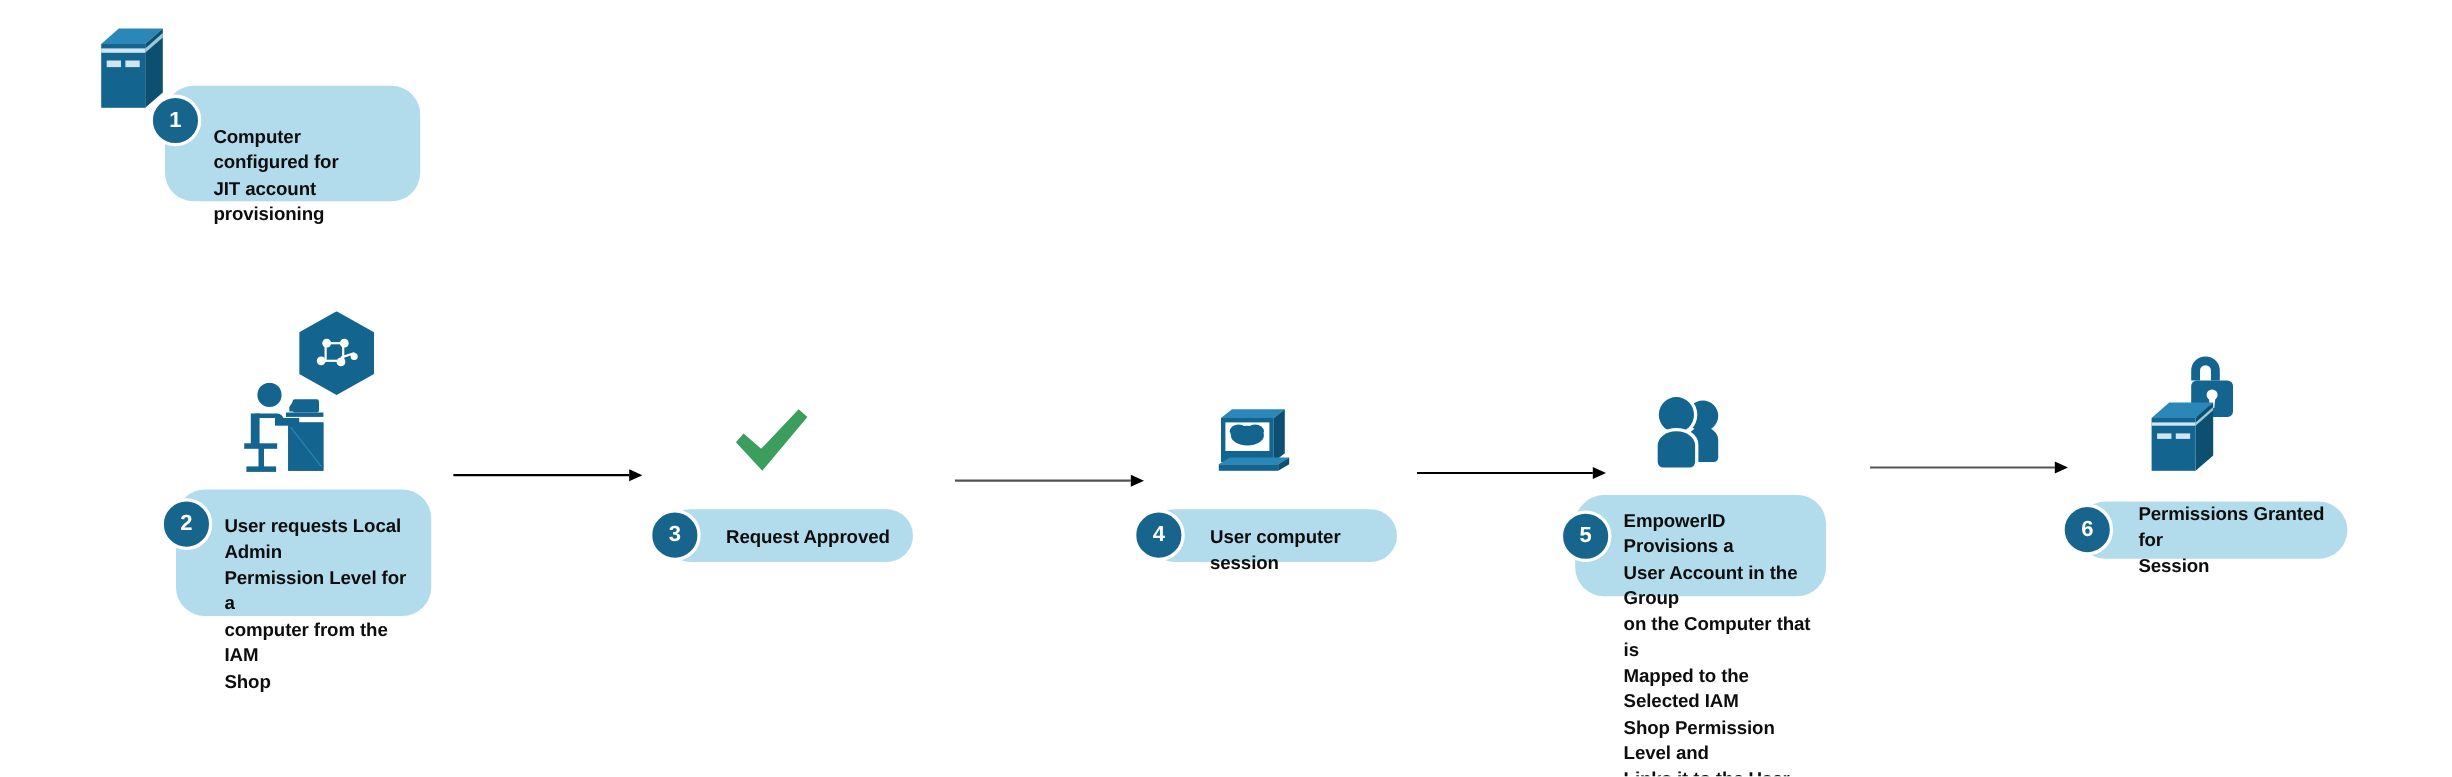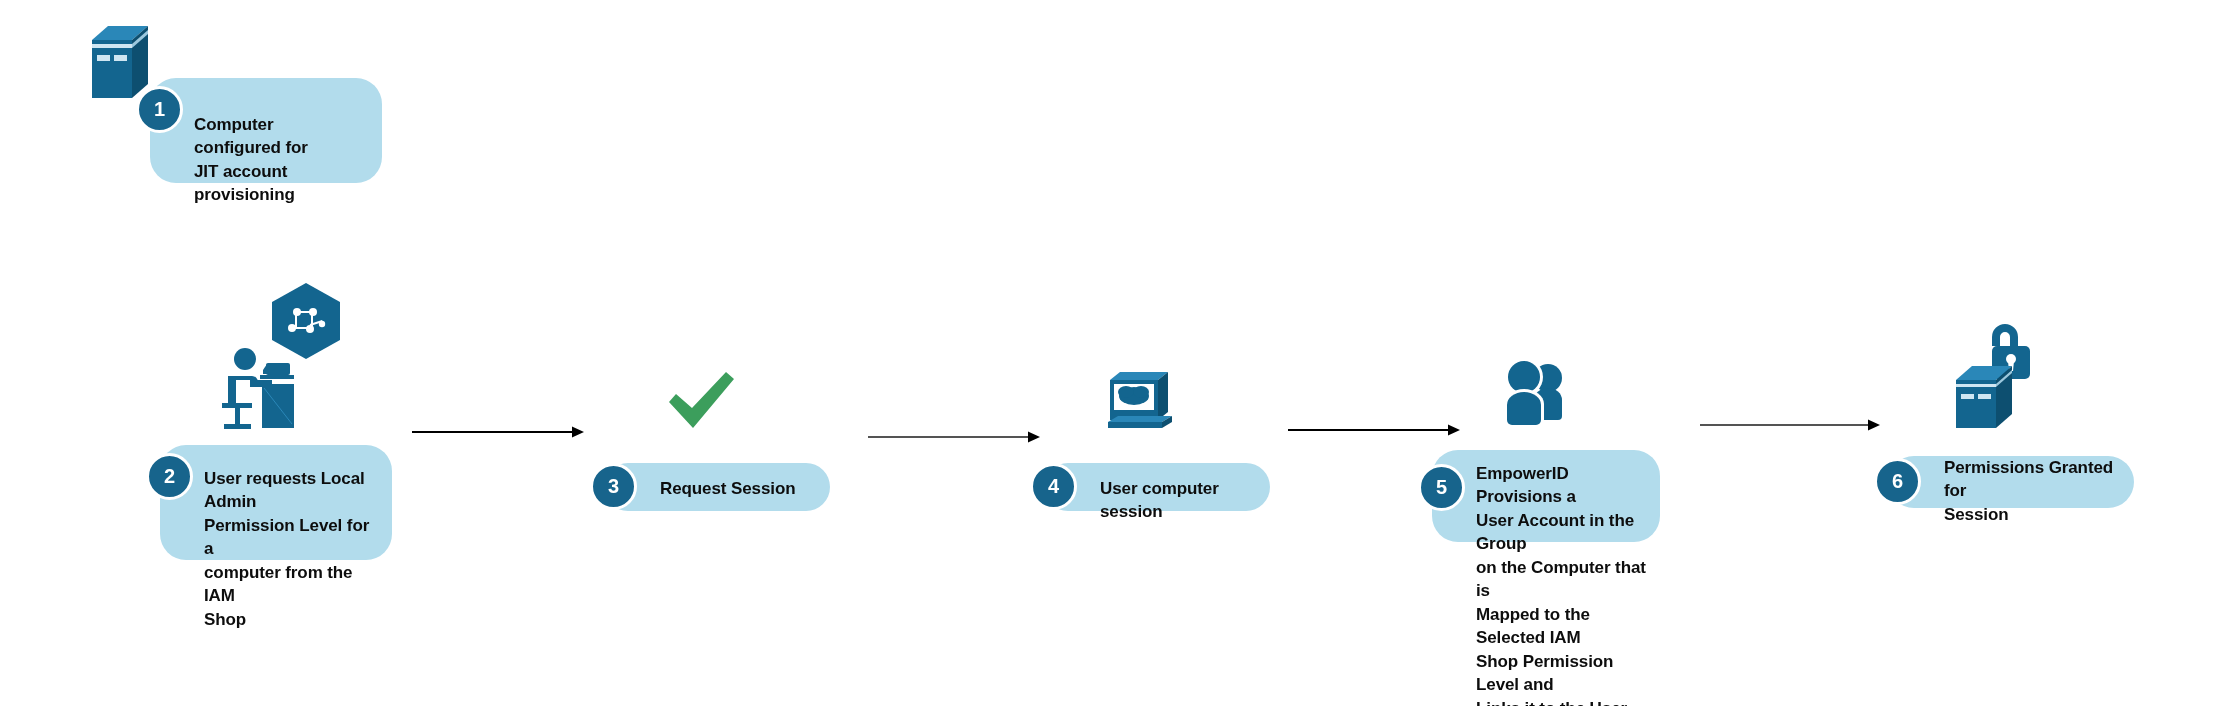--- a/index.html
+++ b/index.html
@@ -155,21 +155,21 @@
   </div>
 
   <div class="icon" style="left:665px; top:370px; width:72px; height:62px;">
     <svg width="72" height="62" viewBox="0 0 72 62">
       <path d="M4 32 L11 24 L27 38 L61 2 L69 9 L28 58 Z" fill="#3c9e5c"></path>
     </svg>
   </div>
 
   <div class="step">
     <div class="pill" style="left:604px; top:463px; width:226px; height:48px; padding:14px 16px 0 56px;">
-      <span class="pill-text">Request Session</span>
+      <span class="pill-text">Request Approved</span>
     </div>
     <div class="badge" style="left:590px; top:463px;">
       <span>3</span>
     </div>
   </div>
 
   <div class="arrow" style="left:868px; top:430px; width:172px;">
     <svg width="172" height="14" viewBox="0 0 172 14">
       <line x1="0" y1="7" x2="160" y2="7" stroke="#545454" stroke-width="2"></line>
       <polygon points="160,1.5 172,7 160,12.5" fill="#000000"></polygon>

